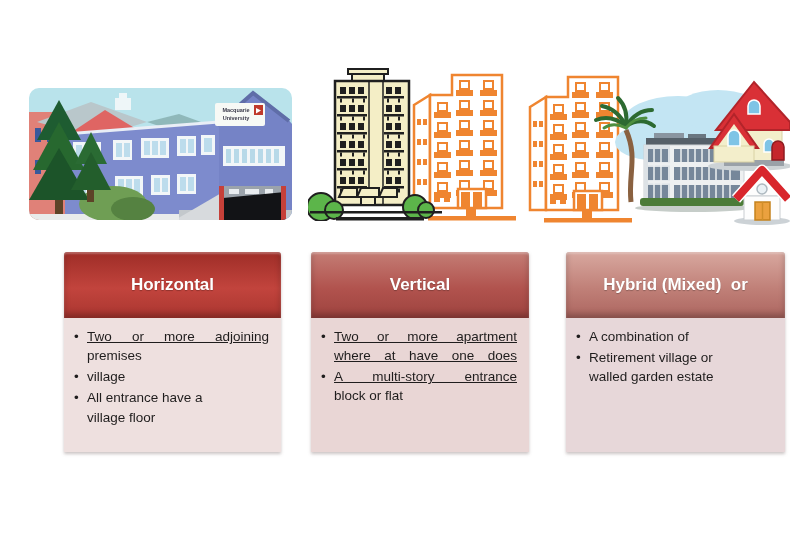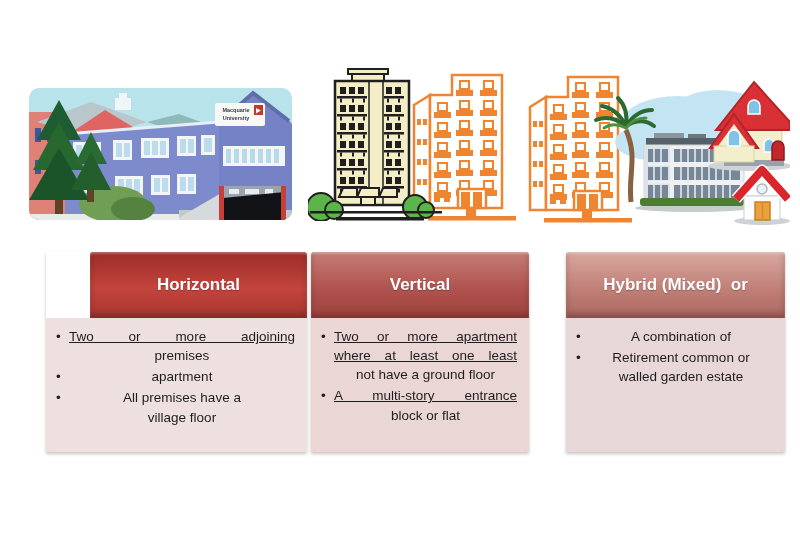--- a/index.html
+++ b/index.html
@@ -6,21 +6,21 @@
   #canvas{
     position:relative;width:800px;height:546px;background:#fff;overflow:hidden;
     font-family:"Liberation Sans","DejaVu Sans",sans-serif;
   }
   .illus{position:absolute;display:block;}
   #illus-horizontal{left:29px;top:88px;}
   #illus-vertical{left:308px;top:67px;}
   #illus-hybrid{left:528px;top:62px;}
 
   .card{position:absolute;top:252px;height:200px;box-shadow:0 2px 3px rgba(110,90,90,.35);}
-  .card-1{left:46px;width:217px;padding-left:44px;}
+  .card-1{left:64px;width:217px;}
   .card-2{left:311px;width:218px;}
   .card-3{left:566px;width:219px;}
 
   .hd{
     height:66px;display:flex;flex-direction:column;justify-content:center;align-items:center;
     color:#fff;font-weight:bold;font-size:17px;border-radius:3px 3px 0 0;
     box-shadow:inset 0 2px 2px rgba(255,255,255,.28), inset 0 -4px 6px rgba(0,0,0,.25);
     text-shadow:0 1px 1px rgba(0,0,0,.25);
   }
   .hd-1{background:linear-gradient(180deg,#9e2d27 0%,#c2443d 55%,#aa3630 100%);}
@@ -32,21 +32,21 @@
     position:absolute;top:66px;left:0;right:0;bottom:0;
     padding:9px 12px 0 10px;font-size:13.5px;line-height:1.42;color:#1f1d1d;
   }
   .bd-1{background:#eee0df;}
   .bd-2{background:#e9d6d5;}
   .bd-3{background:#e7d7d9;}
 
   .bullet{display:flex;margin-bottom:2px;}
   .dot{width:13px;flex:none;}
   .lines{flex:1;min-width:0;}
-  .ln{text-align:center;}
+  .ln{text-align:left;}
   .ln.j{text-align:justify;text-align-last:justify;text-justify:inter-word;text-decoration:underline;}
 </style>
 </head>
 <body>
 
 <div id="canvas">
 
   <svg id="illus-horizontal" class="illus" width="263" height="132" viewBox="0 0 263 132" role="img" aria-label="Cartoon of a long blue university building with trees">
     <defs>
         <clipPath id="rc1">
@@ -338,44 +338,43 @@
       <div class="bullet">
         <span class="dot">•</span>
         <div class="lines">
           <div class="ln j">Two or more adjoining</div>
           <div class="ln">premises</div>
         </div>
       </div>
       <div class="bullet">
         <span class="dot">•</span>
         <div class="lines">
-          <div class="ln">apartment</div>
-        </div>
-      </div>
-      <div class="bullet">
-        <span class="dot">•</span>
-        <div class="lines">
-          <div class="ln">All premises have a</div>
+          <div class="ln">village</div>
+        </div>
+      </div>
+      <div class="bullet">
+        <span class="dot">•</span>
+        <div class="lines">
+          <div class="ln">All entrance have a</div>
           <div class="ln">village floor</div>
         </div>
       </div>
     </div>
   </section>
 
   <section class="card card-2">
     <header class="hd hd-2">
       <div class="hd-line">Vertical</div>
     </header>
     <div class="bd bd-2">
       <div class="bullet">
         <span class="dot">•</span>
         <div class="lines">
           <div class="ln j">Two or more apartment</div>
-          <div class="ln j">where at least one least</div>
-          <div class="ln">not have a ground floor</div>
+          <div class="ln j">where at have one does</div>
         </div>
       </div>
       <div class="bullet">
         <span class="dot">•</span>
         <div class="lines">
           <div class="ln j">A multi-story entrance</div>
           <div class="ln">block or flat</div>
         </div>
       </div>
     </div>
@@ -388,20 +387,20 @@
     <div class="bd bd-3">
       <div class="bullet">
         <span class="dot">•</span>
         <div class="lines">
           <div class="ln">A combination of</div>
         </div>
       </div>
       <div class="bullet">
         <span class="dot">•</span>
         <div class="lines">
-          <div class="ln">Retirement common or</div>
+          <div class="ln">Retirement village or</div>
           <div class="ln">walled garden estate</div>
         </div>
       </div>
     </div>
   </section>
 
 </div>
 
 </body></html>

